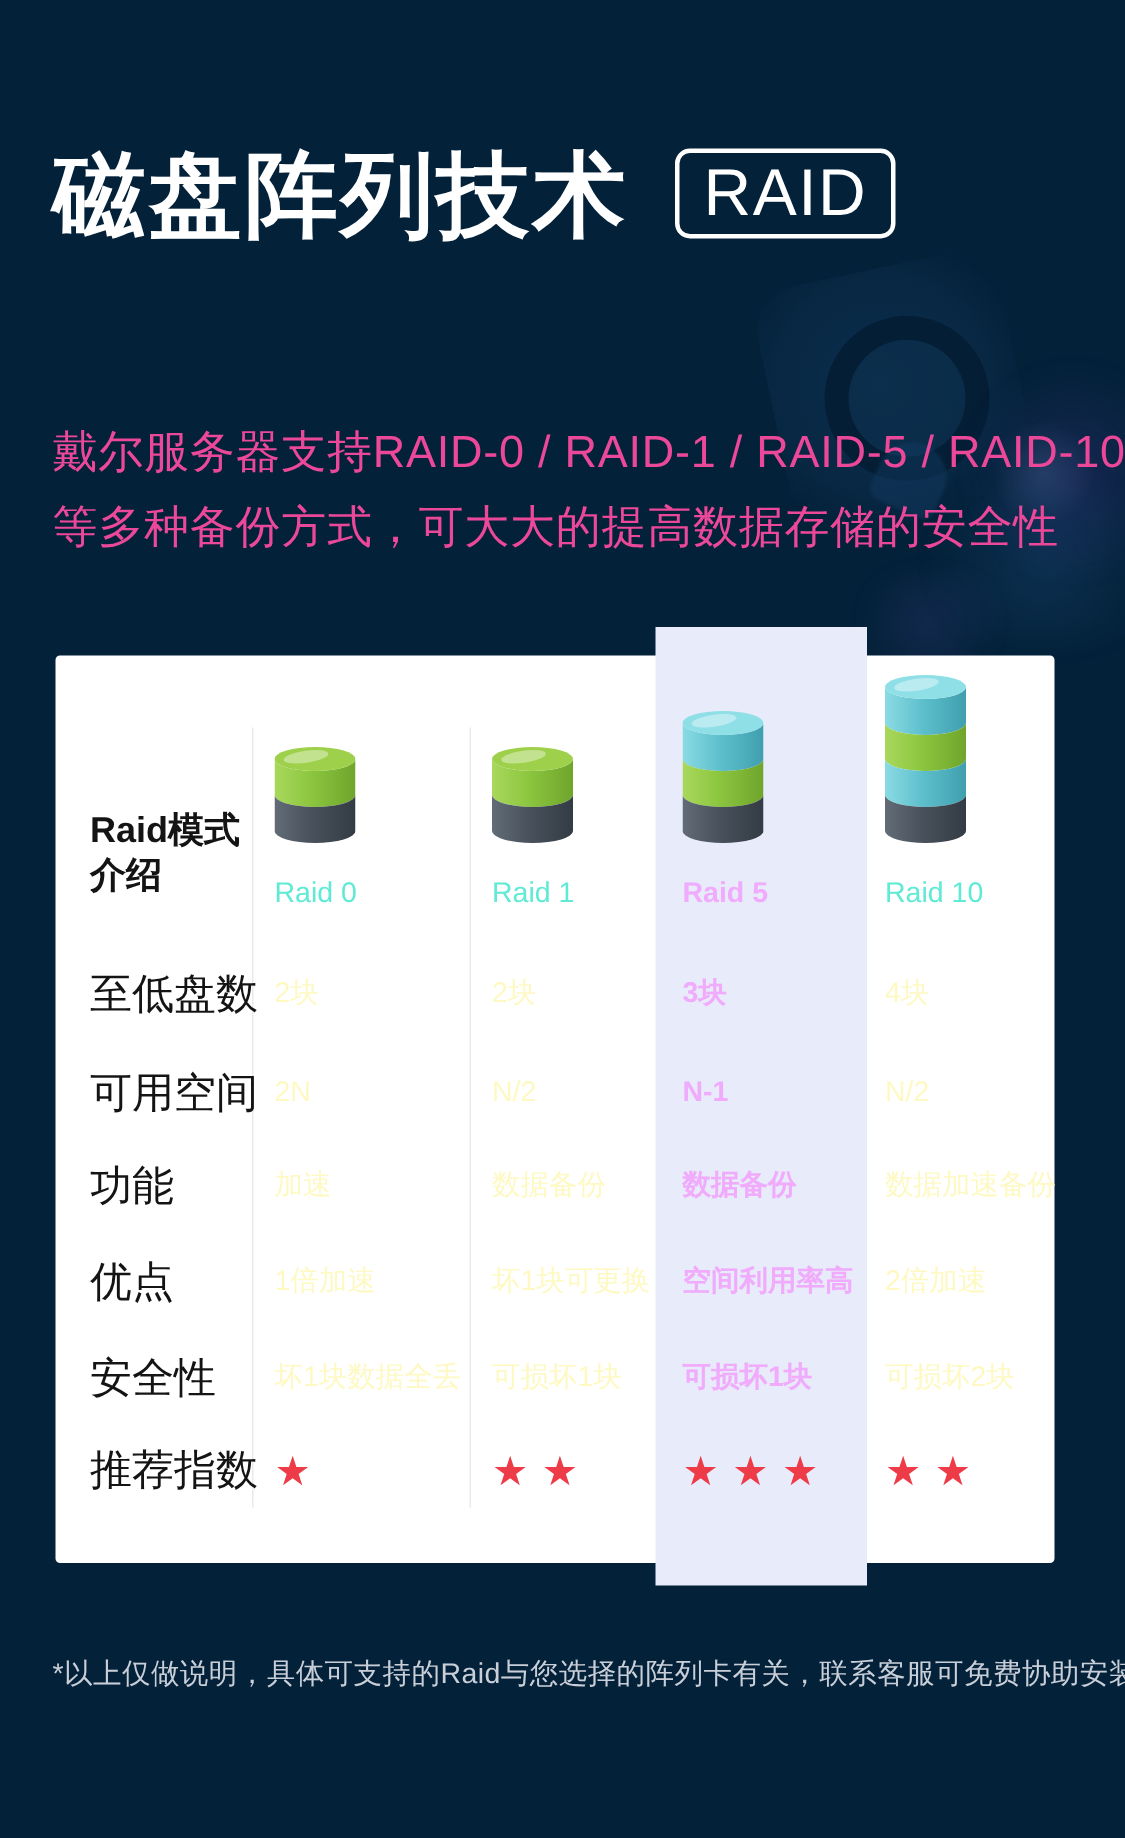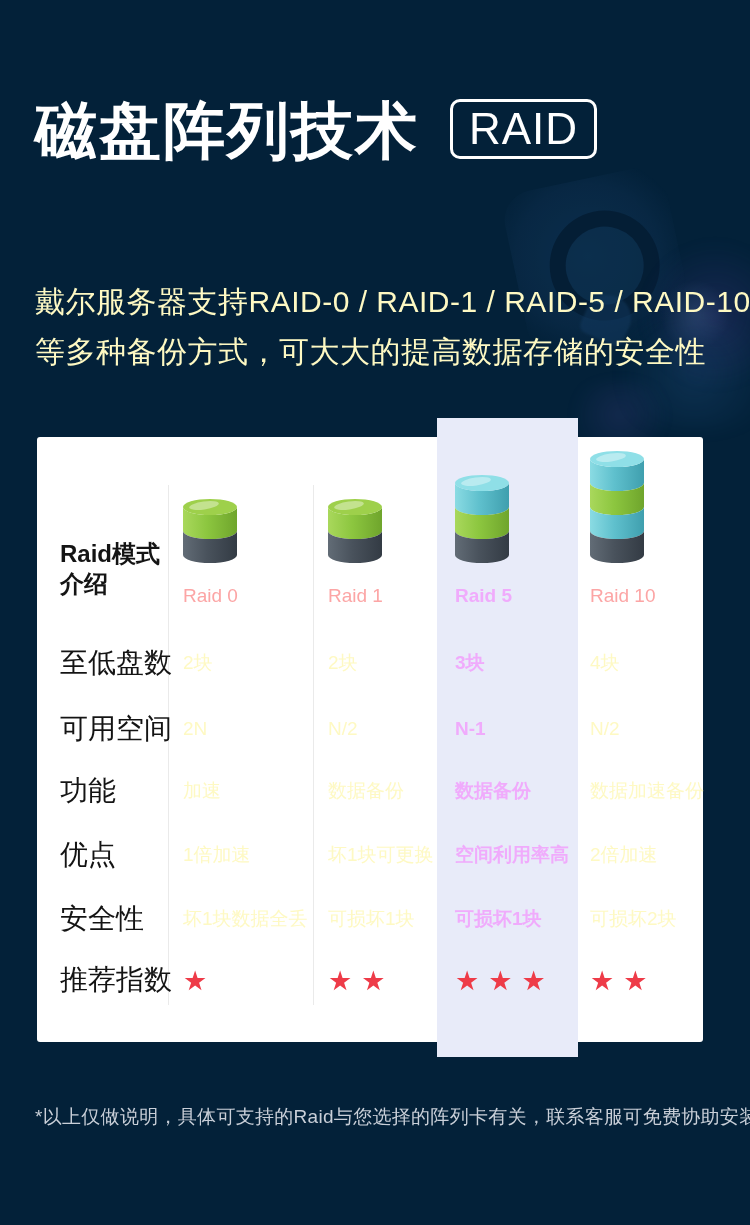--- a/index.html
+++ b/index.html
@@ -29,21 +29,21 @@
 
   
   .title-line{position:absolute;left:35px;color:#ffffff;font-size:62px;font-weight:700;
     letter-spacing:2px;line-height:80px;z-index:3;white-space:nowrap;}
   .title-line1{top:91px;}
   .title-line2{top:168px;}
   .raid-badge{position:absolute;left:450px;top:99px;z-index:3;
     border:3px solid #ffffff;border-radius:10px;color:#ffffff;
     font-size:44px;font-weight:400;letter-spacing:1px;line-height:54px;
     padding:0 16px;height:54px;}
-  .subtitle{position:absolute;left:35px;color:#fef9c3;font-size:30px;font-weight:400;
+  .subtitle{position:absolute;left:35px;color:#ec4899;font-size:30px;font-weight:400;
     line-height:48px;z-index:3;white-space:nowrap;letter-spacing:.5px;}
   .subtitle-line1{top:278px;}
   .subtitle-line2{top:328px;}
 
   
   .card{position:absolute;left:37px;top:437px;width:666px;height:605px;background:#ffffff;
     border-radius:3px;z-index:1;}
   .highlight-col{position:absolute;left:437px;top:418px;width:141px;height:639px;z-index:2;}
 
   
@@ -51,21 +51,21 @@
   .cell{position:absolute;white-space:nowrap;}
   .vline{position:absolute;top:485px;height:520px;width:1px;background:#eaeaea;}
   .vline1{left:168px;} .vline2{left:313px;}
 
   .cL{left:60px;} .c1{left:183px;} .c2{left:328px;text-align:center;} .c3{left:455px;} .c4{left:590px;}
 
   .intro-lab{color:#141414;font-size:24px;font-weight:700;line-height:30px;}
   .intro1{top:539px;} .intro2{top:569px;}
 
   .disk{position:absolute;bottom:657px;width:54px;}
-  .hdr{top:583px;font-size:19px;color:#fca5a5;line-height:26px;}
+  .hdr{top:583px;font-size:19px;color:#5eead4;line-height:26px;}
   .rowlab{color:#141414;font-size:28px;font-weight:400;line-height:28px;}
   .val{font-size:19px;color:#fef9c3;line-height:28px;}
   .hl{font-weight:700;color:#f0abfc;}
   .r0{top:649px;} .r1{top:715px;} .r2{top:777px;} .r3{top:841px;} .r4{top:905px;} .r5{top:966px;}
   .stars{font-size:27px;line-height:30px;letter-spacing:9px;}
 
   
   .footnote{position:absolute;left:35px;top:1104px;z-index:3;color:#c9cfd8;
     font-size:19px;line-height:26px;letter-spacing:.3px;white-space:nowrap;}
 </style>

